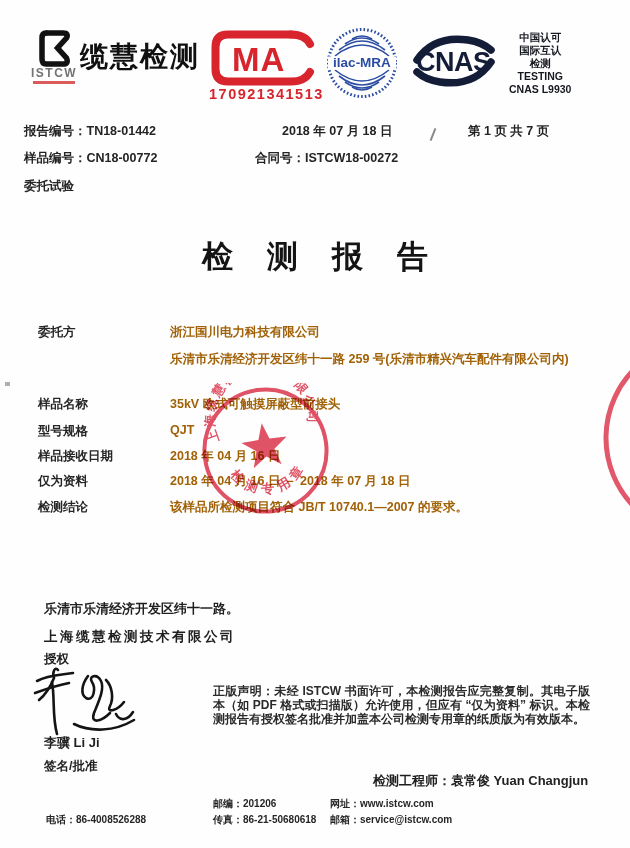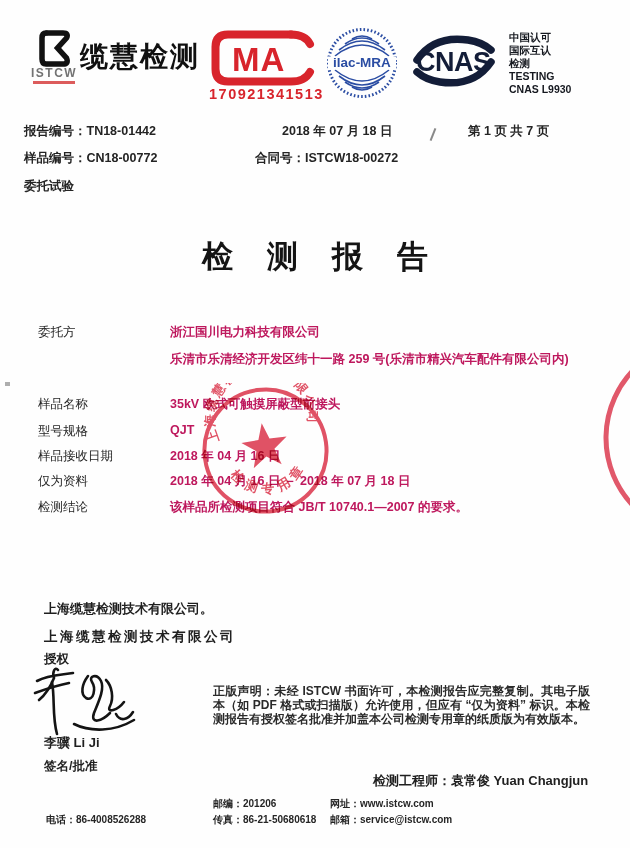--- a/index.html
+++ b/index.html
@@ -1,32 +1,32 @@
 <!DOCTYPE html>
 <html><head>
 <meta charset="utf-8">
 <style>
   html,body{margin:0;padding:0;}
   body{background:#d9d9d9;font-family:"Liberation Sans","DejaVu Sans",sans-serif;}
   #page{position:relative;width:630px;height:848px;background:#fefefe;overflow:hidden;color:#1f1f1f;}
   .abs{position:absolute;}
   .b{font-weight:700;}
   .meta{font-size:12.5px;font-weight:700;color:#242424;white-space:nowrap;}
-  .lbl{font-size:12.5px;font-weight:400;color:#262626;white-space:nowrap;}
-  .val{font-size:12.5px;font-weight:700;color:#be185d;white-space:nowrap;}
+  .lbl{font-size:12.5px;font-weight:700;color:#262626;white-space:nowrap;}
+  .val{font-size:12.5px;font-weight:700;color:#a16207;white-space:nowrap;}
   #doc-title{left:0;right:0;top:236px;text-align:center;font-size:31px;font-weight:700;
              letter-spacing:34px;text-indent:34px;color:#141414;
              font-family:"Liberation Serif","DejaVu Serif",serif;}
   #brand-text{left:80px;top:38px;font-size:28px;font-weight:800;letter-spacing:2px;color:#101010;}
   #istcw-word{left:31px;top:66px;font-size:12px;font-weight:800;letter-spacing:1.5px;color:#737373;}
   #istcw-tagline{left:33px;top:81px;width:42px;height:3px;background:#d43434;opacity:.8;filter:blur(.4px);}
   #cma-number{left:209px;top:86px;width:112px;text-align:left;font-size:14.5px;font-weight:800;
               letter-spacing:1.5px;color:#d8242c;}
   #accred{left:509px;top:31px;font-size:10.5px;line-height:13px;font-weight:700;color:#15181f;}
-  .accred-line{white-space:nowrap;}
+  .accred-line{white-space:nowrap;text-align:center;}
   #copyright{left:213px;top:684px;width:377px;font-size:12px;line-height:14.2px;font-weight:600;
              color:#2a2a2a;text-align:justify;}
   .footer{font-size:10px;font-weight:700;color:#262626;white-space:nowrap;}
   .stamp{mix-blend-mode:multiply;}
   #pen-slash{left:432px;top:128px;width:2px;height:13px;background:#4a4a4a;opacity:.65;transform:rotate(22deg);}
   #edge-dot{left:5px;top:382px;width:5px;height:4px;background:#6b6b6b;opacity:.55;}
 </style>
 </head>
 <body>
 
@@ -107,21 +107,21 @@
 
   <div class="abs lbl" style="left:38px;top:448px">样品接收日期</div>
   <div class="abs val" style="left:170px;top:448px">2018 年 04 月 16 日</div>
 
   <div class="abs lbl" style="left:38px;top:473px">仅为资料</div>
   <div class="abs val" style="left:170px;top:473px">2018 年 04 月 16 日 － 2018 年 07 月 18 日</div>
 
   <div class="abs lbl" style="left:38px;top:499px">检测结论</div>
   <div class="abs val" style="left:170px;top:499px">该样品所检测项目符合 JB/T 10740.1—2007 的要求。</div>
 
-  <div class="abs b" style="left:44px;top:600px;font-size:13px">上海缆慧检测技术有限公司。</div>
+  <div class="abs b" style="left:44px;top:600px;font-size:13px">乐清市乐清经济开发区纬十一路。</div>
   <div class="abs b" style="left:44px;top:628px;font-size:13.5px;letter-spacing:2.5px">上海缆慧检测技术有限公司</div>
   <div class="abs b" style="left:44px;top:651px;font-size:12.5px">授权</div>
 
   <svg class="abs" style="left:28px;top:660px" width="118" height="78" viewBox="0 0 118 78">
     <g fill="none" stroke="#141414" stroke-width="2.6" stroke-linecap="round">
       <path d="M30,10 C27,6 24,12 26,18 C22,28 17,35 11,40"></path>
       <path d="M9,21 C20,15 33,15 45,13"></path>
       <path d="M7,33 C18,29 31,25 41,23"></path>
       <path d="M24,22 C27,38 24,56 29,74"></path>
       <path d="M60,16 C54,24 52,34 58,38 C66,42 68,28 64,22 C60,16 69,13 73,21 C77,29 70,43 66,53 C62,65 74,61 82,53"></path>

